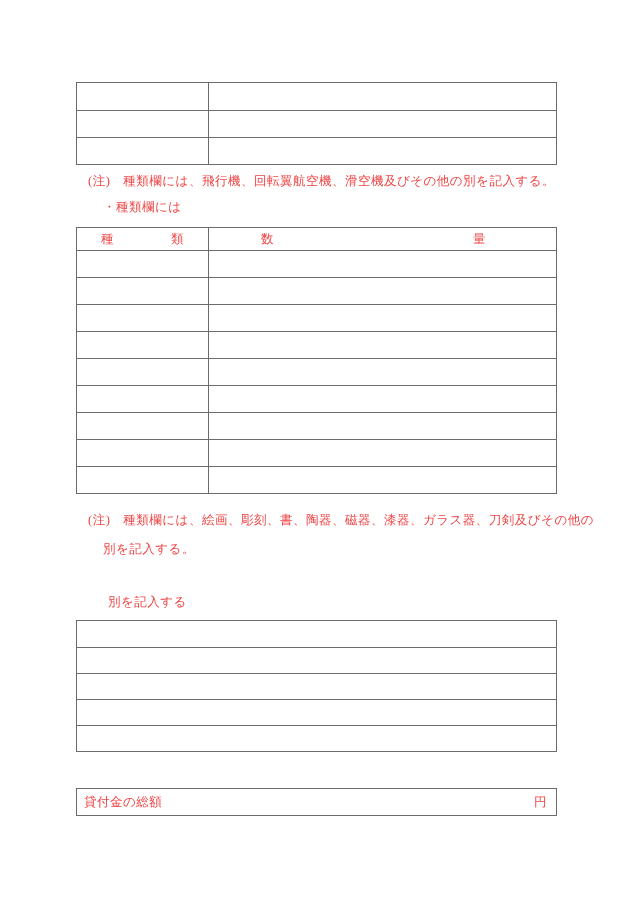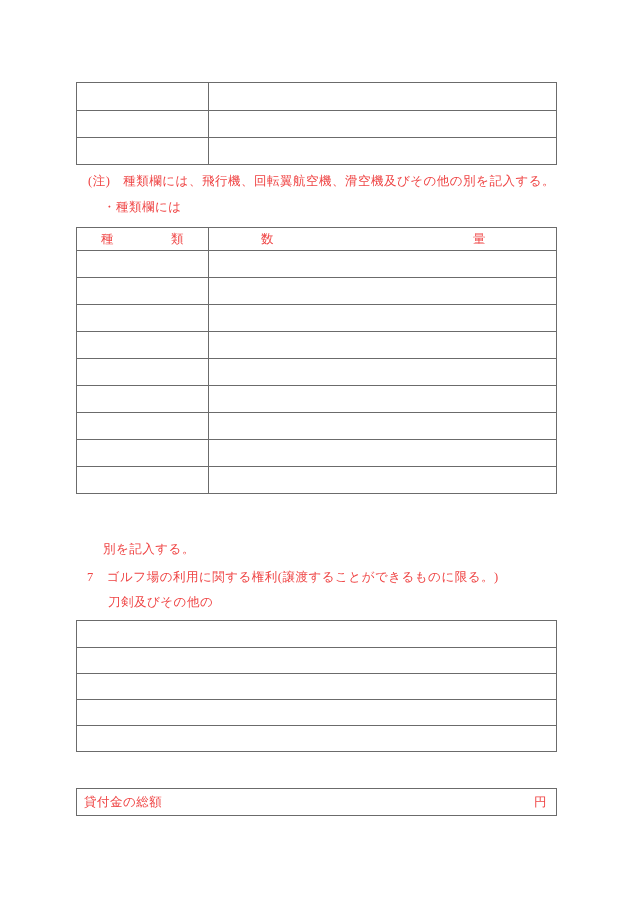--- a/index.html
+++ b/index.html
@@ -158,25 +158,25 @@
     <div class="row">
       <div class="cell cell-l"></div>
       <div class="cell cell-r"></div>
     </div>
     <div class="row">
       <div class="cell cell-l"></div>
       <div class="cell cell-r"></div>
     </div>
   </div>
 
+  <div class="txt note-art-1">(注)　種類欄には、絵画、彫刻、書、陶器、磁器、漆器、ガラス器、刀剣及びその他の</div>
   <div class="txt note-art-2">別を記入する。</div>
 
-  <div class="txt heading-golf">7　ゴルフ場の利用に関する権利(譲渡することができるものに限る。)</div>
-
-  <div class="txt label-golf">刀剣及びその他の</div>
+
+  <div class="txt label-golf">別を記入する</div>
 
   <div class="tbl tbl-golf">
     <div class="row">
       <div class="cell cell-full"></div>
     </div>
     <div class="row">
       <div class="cell cell-full"></div>
     </div>
     <div class="row">
       <div class="cell cell-full"></div>

